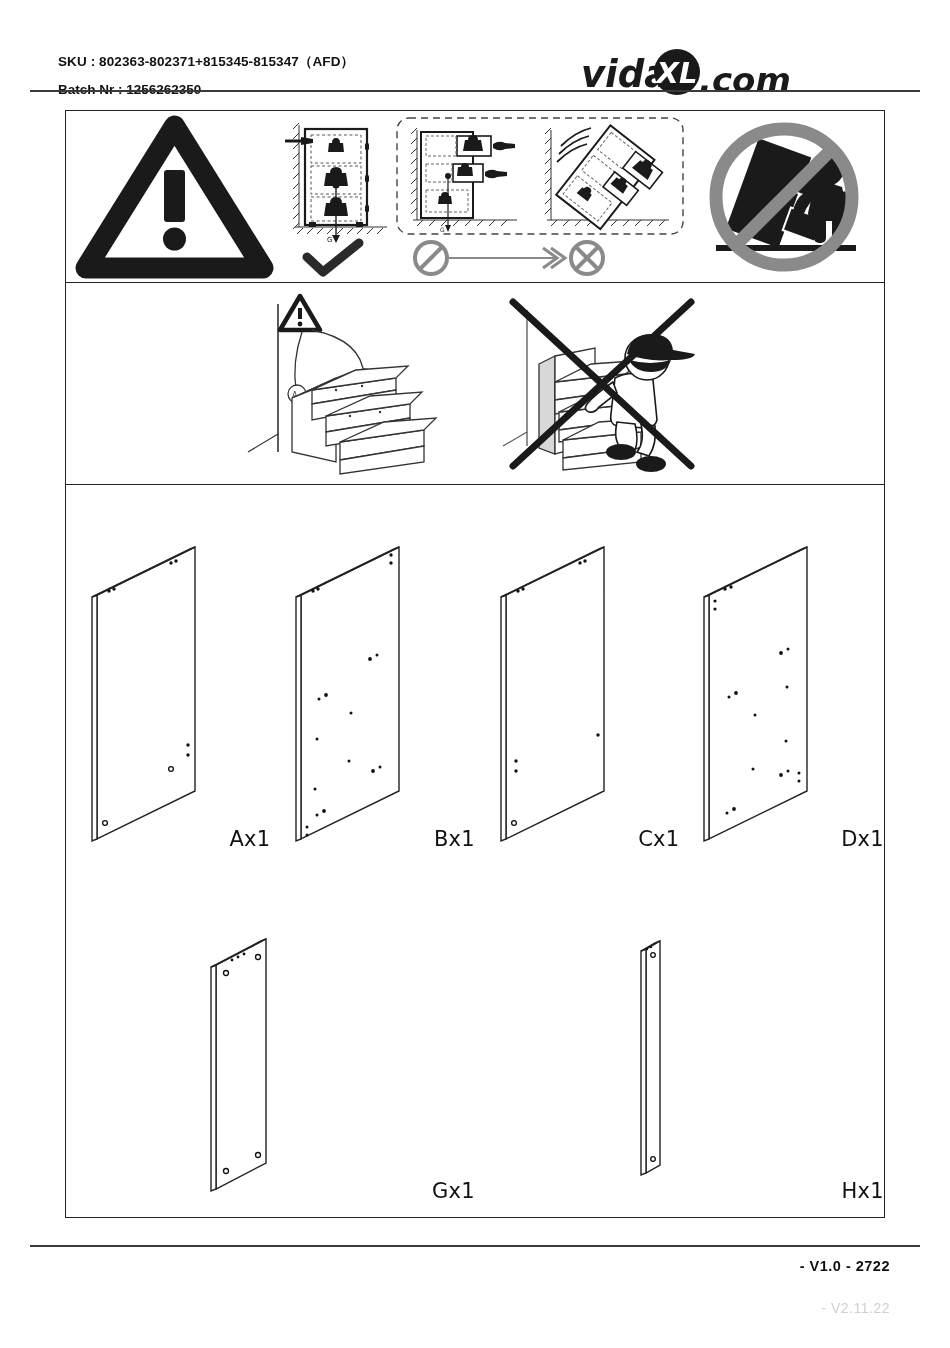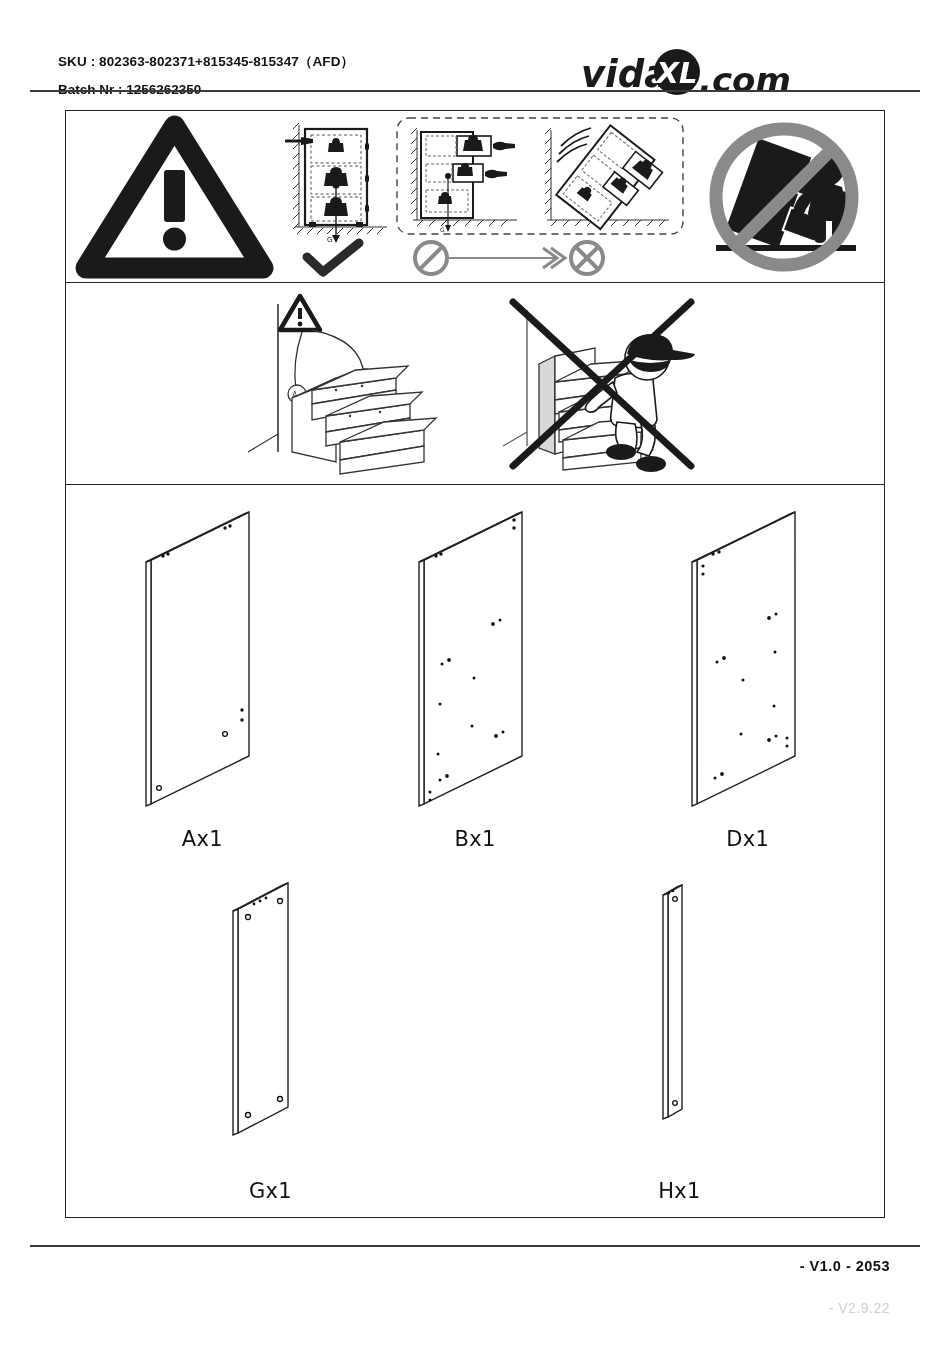--- a/index.html
+++ b/index.html
@@ -41,21 +41,21 @@
   .cell-tri{width:250px;display:flex;align-items:center;justify-content:center;}
   .cell-ok{width:120px;display:flex;align-items:center;justify-content:center;}
   .cell-no{flex:1;display:flex;align-items:center;justify-content:center;}
   .cell-child{width:230px;display:flex;align-items:center;justify-content:center;}
 
   
   .parts-row{position:absolute;left:0;width:100%;display:flex;}
   .row1{top:4px;height:365px;}
   .row2{top:369px;height:364px;}
   .part{
-    flex:1;display:flex;flex-direction:column;align-items:center;
+    flex:1;display:flex;align-items:flex-end;
     justify-content:flex-end;
   }
   .part-art{flex:1;display:flex;align-items:center;justify-content:center;width:100%;}
   .part-label{
     font-size:21px;font-weight:400;letter-spacing:.3px;
     padding-bottom:6px;font-family:"DejaVu Sans", sans-serif;
   }
   .row1 .part-label{padding-bottom:2px;}
   .row2 .part-label{padding-bottom:14px;}
 
@@ -479,20 +479,42 @@
                 <circle cx="30" cy="282" r="1.5"></circle>
                   <circle cx="37" cy="278" r="1.9"></circle>
                 <circle cx="20" cy="294" r="1.5"></circle>
                   <circle cx="20" cy="302" r="1.5"></circle>
               </g>
             </svg>
           </div>
           <div class="part-label">Bx1</div>
         </div>
 
+        <div class="part">
+          <div class="part-art">
+            <svg width="130" height="320" viewBox="0 0 130 320">
+              <g fill="#fff" stroke="#222" stroke-width="1.4">
+                <path d="M14 62 L112 14 L112 258 L14 306 Z"></path>
+                <path d="M14 62 L9 64 L9 308 L14 306 Z"></path>
+                <path d="M14 62 L9 64 L107 16 L112 14 Z"></path>
+              </g>
+              <g fill="#111">
+                <circle cx="26" cy="58" r="1.7"></circle>
+                  <circle cx="31" cy="56" r="1.7"></circle>
+                <circle cx="88" cy="30" r="1.7"></circle>
+                  <circle cx="93" cy="28" r="1.7"></circle>
+                <circle cx="24" cy="228" r="1.7"></circle>
+                  <circle cx="24" cy="238" r="1.7"></circle>
+                <circle cx="106" cy="202" r="1.7"></circle>
+                <circle cx="22" cy="290" r="2.4" fill="none" stroke="#111" stroke-width="1.3"></circle>
+              </g>
+            </svg>
+          </div>
+          <div class="part-label">Cx1</div>
+        </div>
 
         <div class="part">
           <div class="part-art">
             <svg width="130" height="320" viewBox="0 0 130 320">
               <g fill="#fff" stroke="#222" stroke-width="1.4">
                 <path d="M14 62 L112 14 L112 258 L14 306 Z"></path>
                 <path d="M14 62 L9 64 L9 308 L14 306 Z"></path>
                 <path d="M14 62 L9 64 L107 16 L112 14 Z"></path>
               </g>
               <g fill="#111">
@@ -571,16 +593,16 @@
           <div class="part-label">Hx1</div>
         </div>
 
       </div>
 
     </div>
   </div>
 
   <div class="rule rule-bottom"></div>
 
-  <div class="foot foot-v1">-  V1.0 -  2053</div>
-  <div class="foot foot-v2">-  V2.9.22</div>
+  <div class="foot foot-v1">-  V1.0 -  2722</div>
+  <div class="foot foot-v2">-  V2.11.22</div>
 
 </div>
 
 </body></html>

